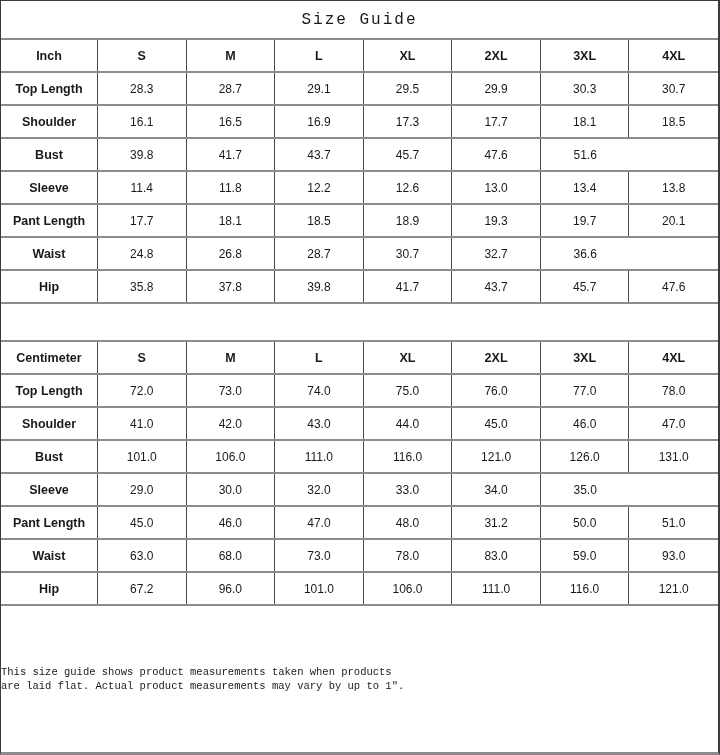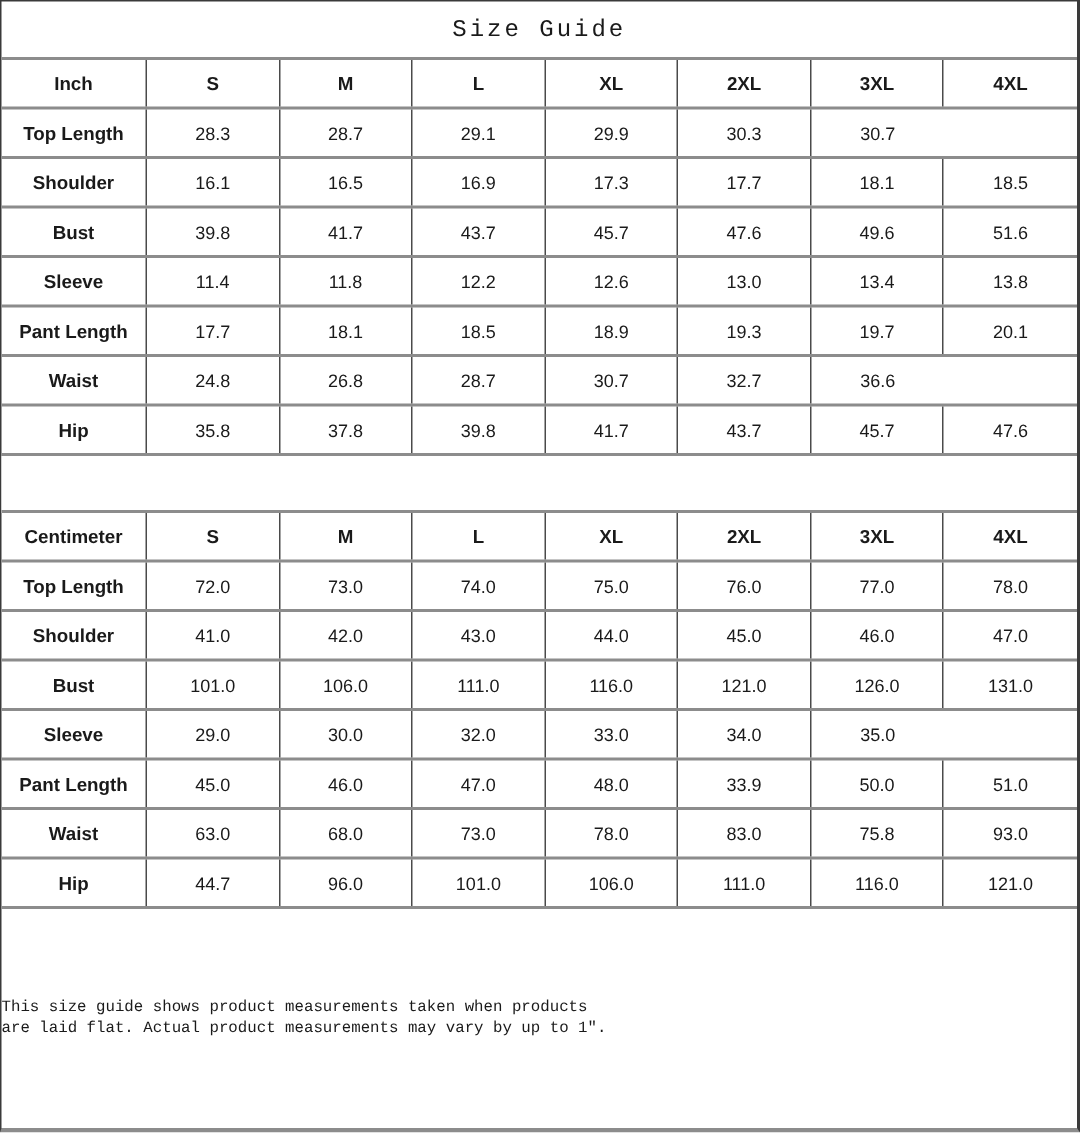--- a/index.html
+++ b/index.html
@@ -96,20 +96,21 @@
           <div class="cell">XL</div>
           <div class="cell">2XL</div>
           <div class="cell">3XL</div>
           <div class="cell">4XL</div>
         </div>
         <div class="trow">
           <div class="cell label-cell">Top Length</div>
           <div class="cell value-cell">28.3</div>
           <div class="cell value-cell">28.7</div>
           <div class="cell value-cell">29.1</div>
+          <div class="cell value-cell">29.5</div>
           <div class="cell value-cell">29.9</div>
           <div class="cell value-cell">30.3</div>
           <div class="cell value-cell">30.7</div>
         </div>
         <div class="trow">
           <div class="cell label-cell">Shoulder</div>
           <div class="cell value-cell">16.1</div>
           <div class="cell value-cell">16.5</div>
           <div class="cell value-cell">16.9</div>
           <div class="cell value-cell">17.3</div>
@@ -117,21 +118,20 @@
           <div class="cell value-cell">18.1</div>
           <div class="cell value-cell">18.5</div>
         </div>
         <div class="trow">
           <div class="cell label-cell">Bust</div>
           <div class="cell value-cell">39.8</div>
           <div class="cell value-cell">41.7</div>
           <div class="cell value-cell">43.7</div>
           <div class="cell value-cell">45.7</div>
           <div class="cell value-cell">47.6</div>
-          <div class="cell value-cell">49.6</div>
           <div class="cell value-cell">51.6</div>
         </div>
         <div class="trow">
           <div class="cell label-cell">Sleeve</div>
           <div class="cell value-cell">11.4</div>
           <div class="cell value-cell">11.8</div>
           <div class="cell value-cell">12.2</div>
           <div class="cell value-cell">12.6</div>
           <div class="cell value-cell">13.0</div>
           <div class="cell value-cell">13.4</div>
@@ -217,37 +217,37 @@
           <div class="cell value-cell">33.0</div>
           <div class="cell value-cell">34.0</div>
           <div class="cell value-cell">35.0</div>
         </div>
         <div class="trow">
           <div class="cell label-cell">Pant Length</div>
           <div class="cell value-cell">45.0</div>
           <div class="cell value-cell">46.0</div>
           <div class="cell value-cell">47.0</div>
           <div class="cell value-cell">48.0</div>
-          <div class="cell value-cell">33.9</div>
+          <div class="cell value-cell">31.2</div>
           <div class="cell value-cell">50.0</div>
           <div class="cell value-cell">51.0</div>
         </div>
         <div class="trow">
           <div class="cell label-cell">Waist</div>
           <div class="cell value-cell">63.0</div>
           <div class="cell value-cell">68.0</div>
           <div class="cell value-cell">73.0</div>
           <div class="cell value-cell">78.0</div>
           <div class="cell value-cell">83.0</div>
-          <div class="cell value-cell">75.8</div>
+          <div class="cell value-cell">59.0</div>
           <div class="cell value-cell">93.0</div>
         </div>
         <div class="trow">
           <div class="cell label-cell">Hip</div>
-          <div class="cell value-cell">44.7</div>
+          <div class="cell value-cell">67.2</div>
           <div class="cell value-cell">96.0</div>
           <div class="cell value-cell">101.0</div>
           <div class="cell value-cell">106.0</div>
           <div class="cell value-cell">111.0</div>
           <div class="cell value-cell">116.0</div>
           <div class="cell value-cell">121.0</div>
         </div>
       </div>
     </div>
 

